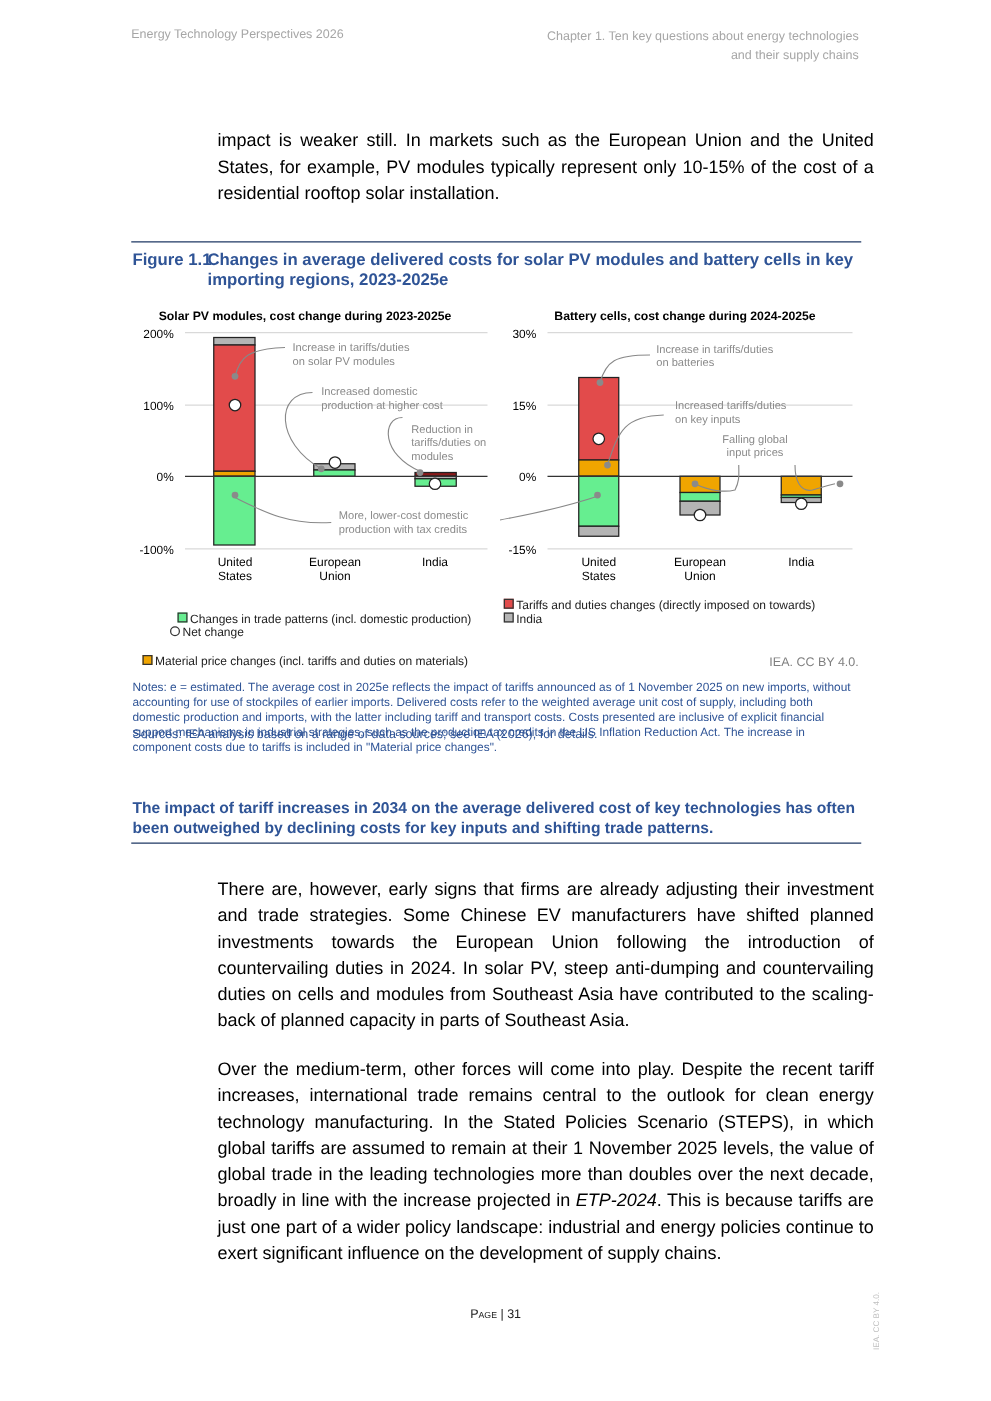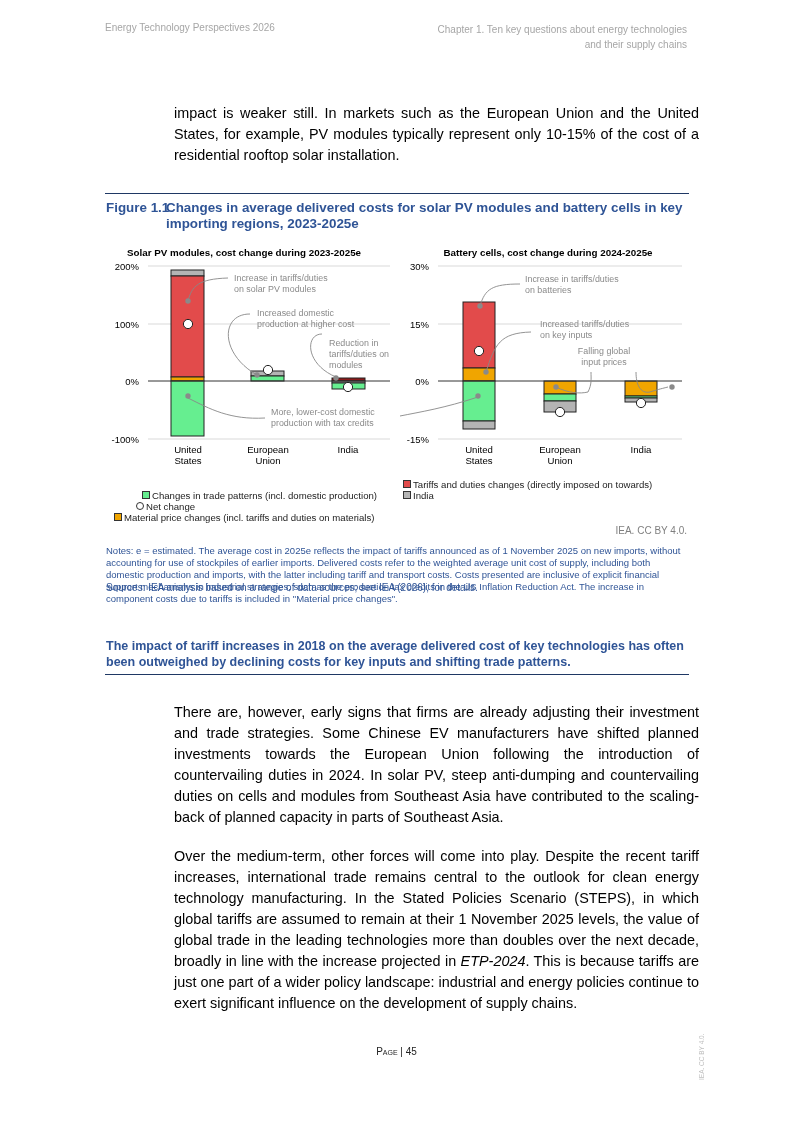--- a/index.html
+++ b/index.html
@@ -179,21 +179,21 @@
       <text x="379" y="209">United</text>
       <text x="379" y="220">States</text>
       <text x="460" y="209">European</text>
       <text x="460" y="220">Union</text>
       <text x="541" y="209">India</text>
     </g>
   </g>
 </svg>
 
 <div class="legend">
-  <div class="item" style="left:0; top:0;margin-top:33px;">
+  <div class="item" style="left:0; top:12px;margin-top:33px;">
     <span class="sw" style="background:#f0a500;"></span><span>Material price changes (incl. tariffs and duties on materials)</span>
   </div>
   <div class="item" style="left:289px; top:0;">
     <span class="sw" style="background:#e24b4b;"></span><span>Tariffs and duties changes (directly imposed on towards)</span>
   </div>
   <div class="item" style="left:0; top:11px;padding-left:28px;">
     <span class="sw" style="background:#66ee90;"></span><span>Changes in trade patterns (incl. domestic production)</span>
   </div>
   <div class="item" style="left:289px; top:11px;">
     <span class="sw" style="background:#b4b4b4;"></span><span>India</span>
@@ -201,22 +201,22 @@
   <div class="item" style="left:0; top:22px;padding-left:22px;">
     <span class="sw circle"></span><span>Net change</span>
   </div>
 </div>
 
 <div class="credit">IEA. CC BY 4.0.</div>
 
 <div class="notes">Notes: e = estimated. The average cost in 2025e reflects the impact of tariffs announced as of 1 November 2025 on new imports, without accounting for use of stockpiles of earlier imports. Delivered costs refer to the weighted average unit cost of supply, including both domestic production and imports, with the latter including tariff and transport costs. Costs presented are inclusive of explicit financial support mechanisms in industrial strategies, such as the production tax credits in the US Inflation Reduction Act. The increase in component costs due to tariffs is included in "Material price changes".</div>
 <div class="sources">Sources: IEA analysis based on a range of data sources; see IEA (2026), for details.</div>
 
-<div class="takeaway">The impact of tariff increases in 2018 on the average delivered cost of key technologies has often been outweighed by declining costs for key inputs and shifting trade patterns.</div>
+<div class="takeaway">The impact of tariff increases in 2034 on the average delivered cost of key technologies has often been outweighed by declining costs for key inputs and shifting trade patterns.</div>
 <div class="takeaway-rule"></div>
 
 <div class="body-text" style="top:702px;">There are, however, early signs that firms are already adjusting their investment and trade strategies. Some Chinese EV manufacturers have shifted planned investments towards the European Union following the introduction of countervailing duties in 2024. In solar PV, steep anti-dumping and countervailing duties on cells and modules from Southeast Asia have contributed to the scaling-back of planned capacity in parts of Southeast Asia.</div>
 <div class="body-text" style="top:846px;"><span>Over the medium-term, other forces will come into play. Despite the recent tariff increases, international trade remains central to the outlook for clean energy technology manufacturing. In the Stated Policies Scenario (STEPS), in which global tariffs are assumed to remain at their 1 November 2025 levels, the value of global trade in the leading technologies more than doubles over the next decade, broadly in line with the increase projected in </span><em>ETP-2024</em><span>. This is because tariffs are just one part of a wider policy landscape: industrial and energy policies continue to exert significant influence on the development of supply chains.</span></div>
 
 <div class="page-num">
-  <span class="sc">Page</span><span> | </span><span>45</span>
+  <span class="sc">Page</span><span> | </span><span>31</span>
 </div>
 <div class="side-credit">IEA. CC BY 4.0.</div>
 
 </body></html>

